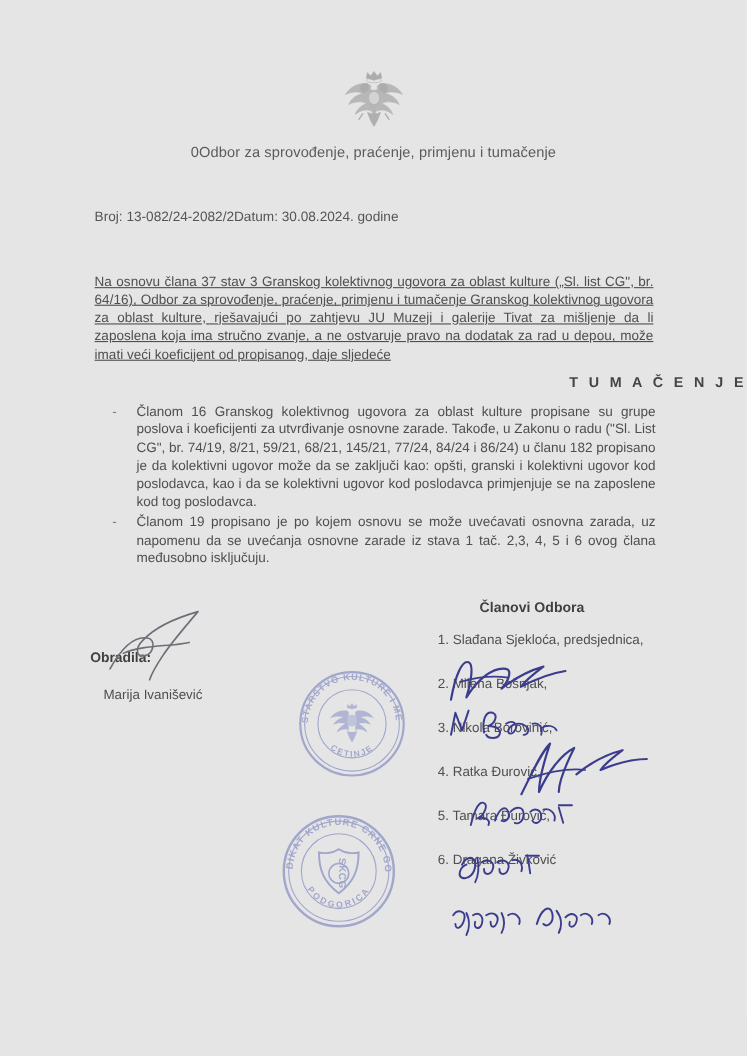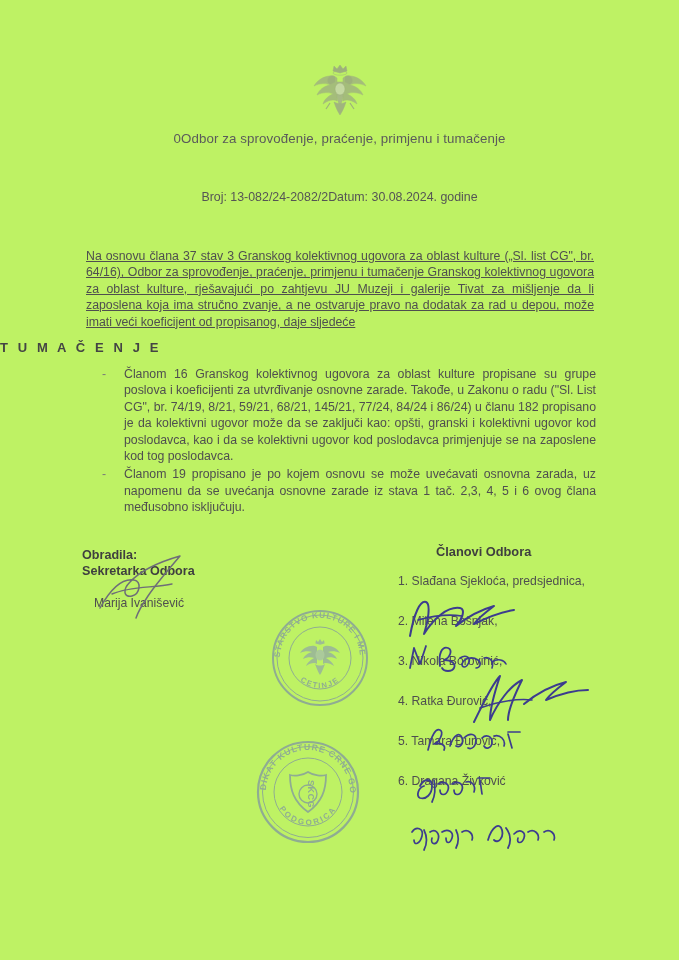--- a/index.html
+++ b/index.html
@@ -12,21 +12,21 @@
     height: 960px;
     position: relative;
     font-family: "Liberation Sans", sans-serif;
     color: #4a4a4a;
     overflow: hidden;
   }
 
   .page {
     position: absolute;
     inset: 0;
-    background: #bef264;
+    background: #e5e5e5;
   }
 
   
   .crest {
     position: absolute;
     left: 0; right: 0;
     top: 62px;
     display: flex;
     justify-content: center;
     opacity: .62;
@@ -48,21 +48,21 @@
     white-space: nowrap;
   }
 
   
   .refrow {
     position: absolute;
     top: 190px;
     left: 86px;
     right: 86px;
     display: flex;
-    justify-content: center;
+    justify-content: flex-start;
     font-size: 12.4px;
     color: #555;
   }
 
   
   .intro {
     position: absolute;
     top: 248px;
     left: 86px;
     width: 508px;
@@ -71,21 +71,21 @@
     text-align: justify;
     color: #4f4f4f;
     text-decoration: underline;
   }
 
   
   .section-title {
     position: absolute;
     top: 340px;
     left: 0; right: 0;
-    text-align: left;
+    text-align: right;
     font-size: 13px;
     font-weight: bold;
     letter-spacing: 3.1px;
     color: #444;
   }
 
   
   .bullets {
     position: absolute;
     top: 366px;
@@ -113,20 +113,21 @@
     position: absolute;
     top: 548px;
     left: 82px;
     width: 230px;
   }
   .sig-left .role {
     font-size: 12.6px;
     font-weight: bold;
     line-height: 15.5px;
     color: #3f3f3f;
+    margin-top: 43px;
   }
   .sig-left .person {
     margin-top: 17px;
     margin-left: 12px;
     font-size: 12.2px;
     color: #4f4f4f;
   }
 
   .sig-right {
     position: absolute;
@@ -228,21 +229,20 @@
       <span>Članom 16 Granskog kolektivnog ugovora za oblast kulture propisane su grupe poslova i koeficijenti za utvrđivanje osnovne zarade. Takođe, u Zakonu o radu ("Sl. List CG", br. 74/19, 8/21, 59/21, 68/21, 145/21, 77/24, 84/24 i 86/24) u članu 182 propisano je da kolektivni ugovor može da se zaključi kao: opšti, granski i kolektivni ugovor kod poslodavca, kao i da se kolektivni ugovor kod poslodavca primjenjuje se na zaposlene kod tog poslodavca.</span>
     </div>
     <div class="bullet">
       <span class="dash">-</span>
       <span>Članom 19 propisano je po kojem osnovu se može uvećavati osnovna zarada, uz napomenu da se uvećanja osnovne zarade iz stava 1 tač. 2,3, 4, 5 i 6 ovog člana međusobno isključuju.</span>
     </div>
   </div>
 
   <div class="sig-left">
     <div class="role">Obradila:</div>
-    <div class="role">Sekretarka Odbora</div>
     <div class="person">Marija Ivanišević</div>
   </div>
 
   <div class="ink ink-grey" style="left:96px; top:550px;">
     <svg width="140" height="70" viewBox="0 0 140 70">
       <path d="M4 58 C14 40 26 28 38 30 C46 31 44 44 36 46 C28 48 26 40 34 32 C48 17 70 10 84 6 C72 20 60 34 52 46 C46 55 42 62 40 68" stroke-width="1.5"></path>
       <path d="M16 44 C34 36 58 38 76 34" stroke-width="1.4"></path>
     </svg>
   </div>
 

